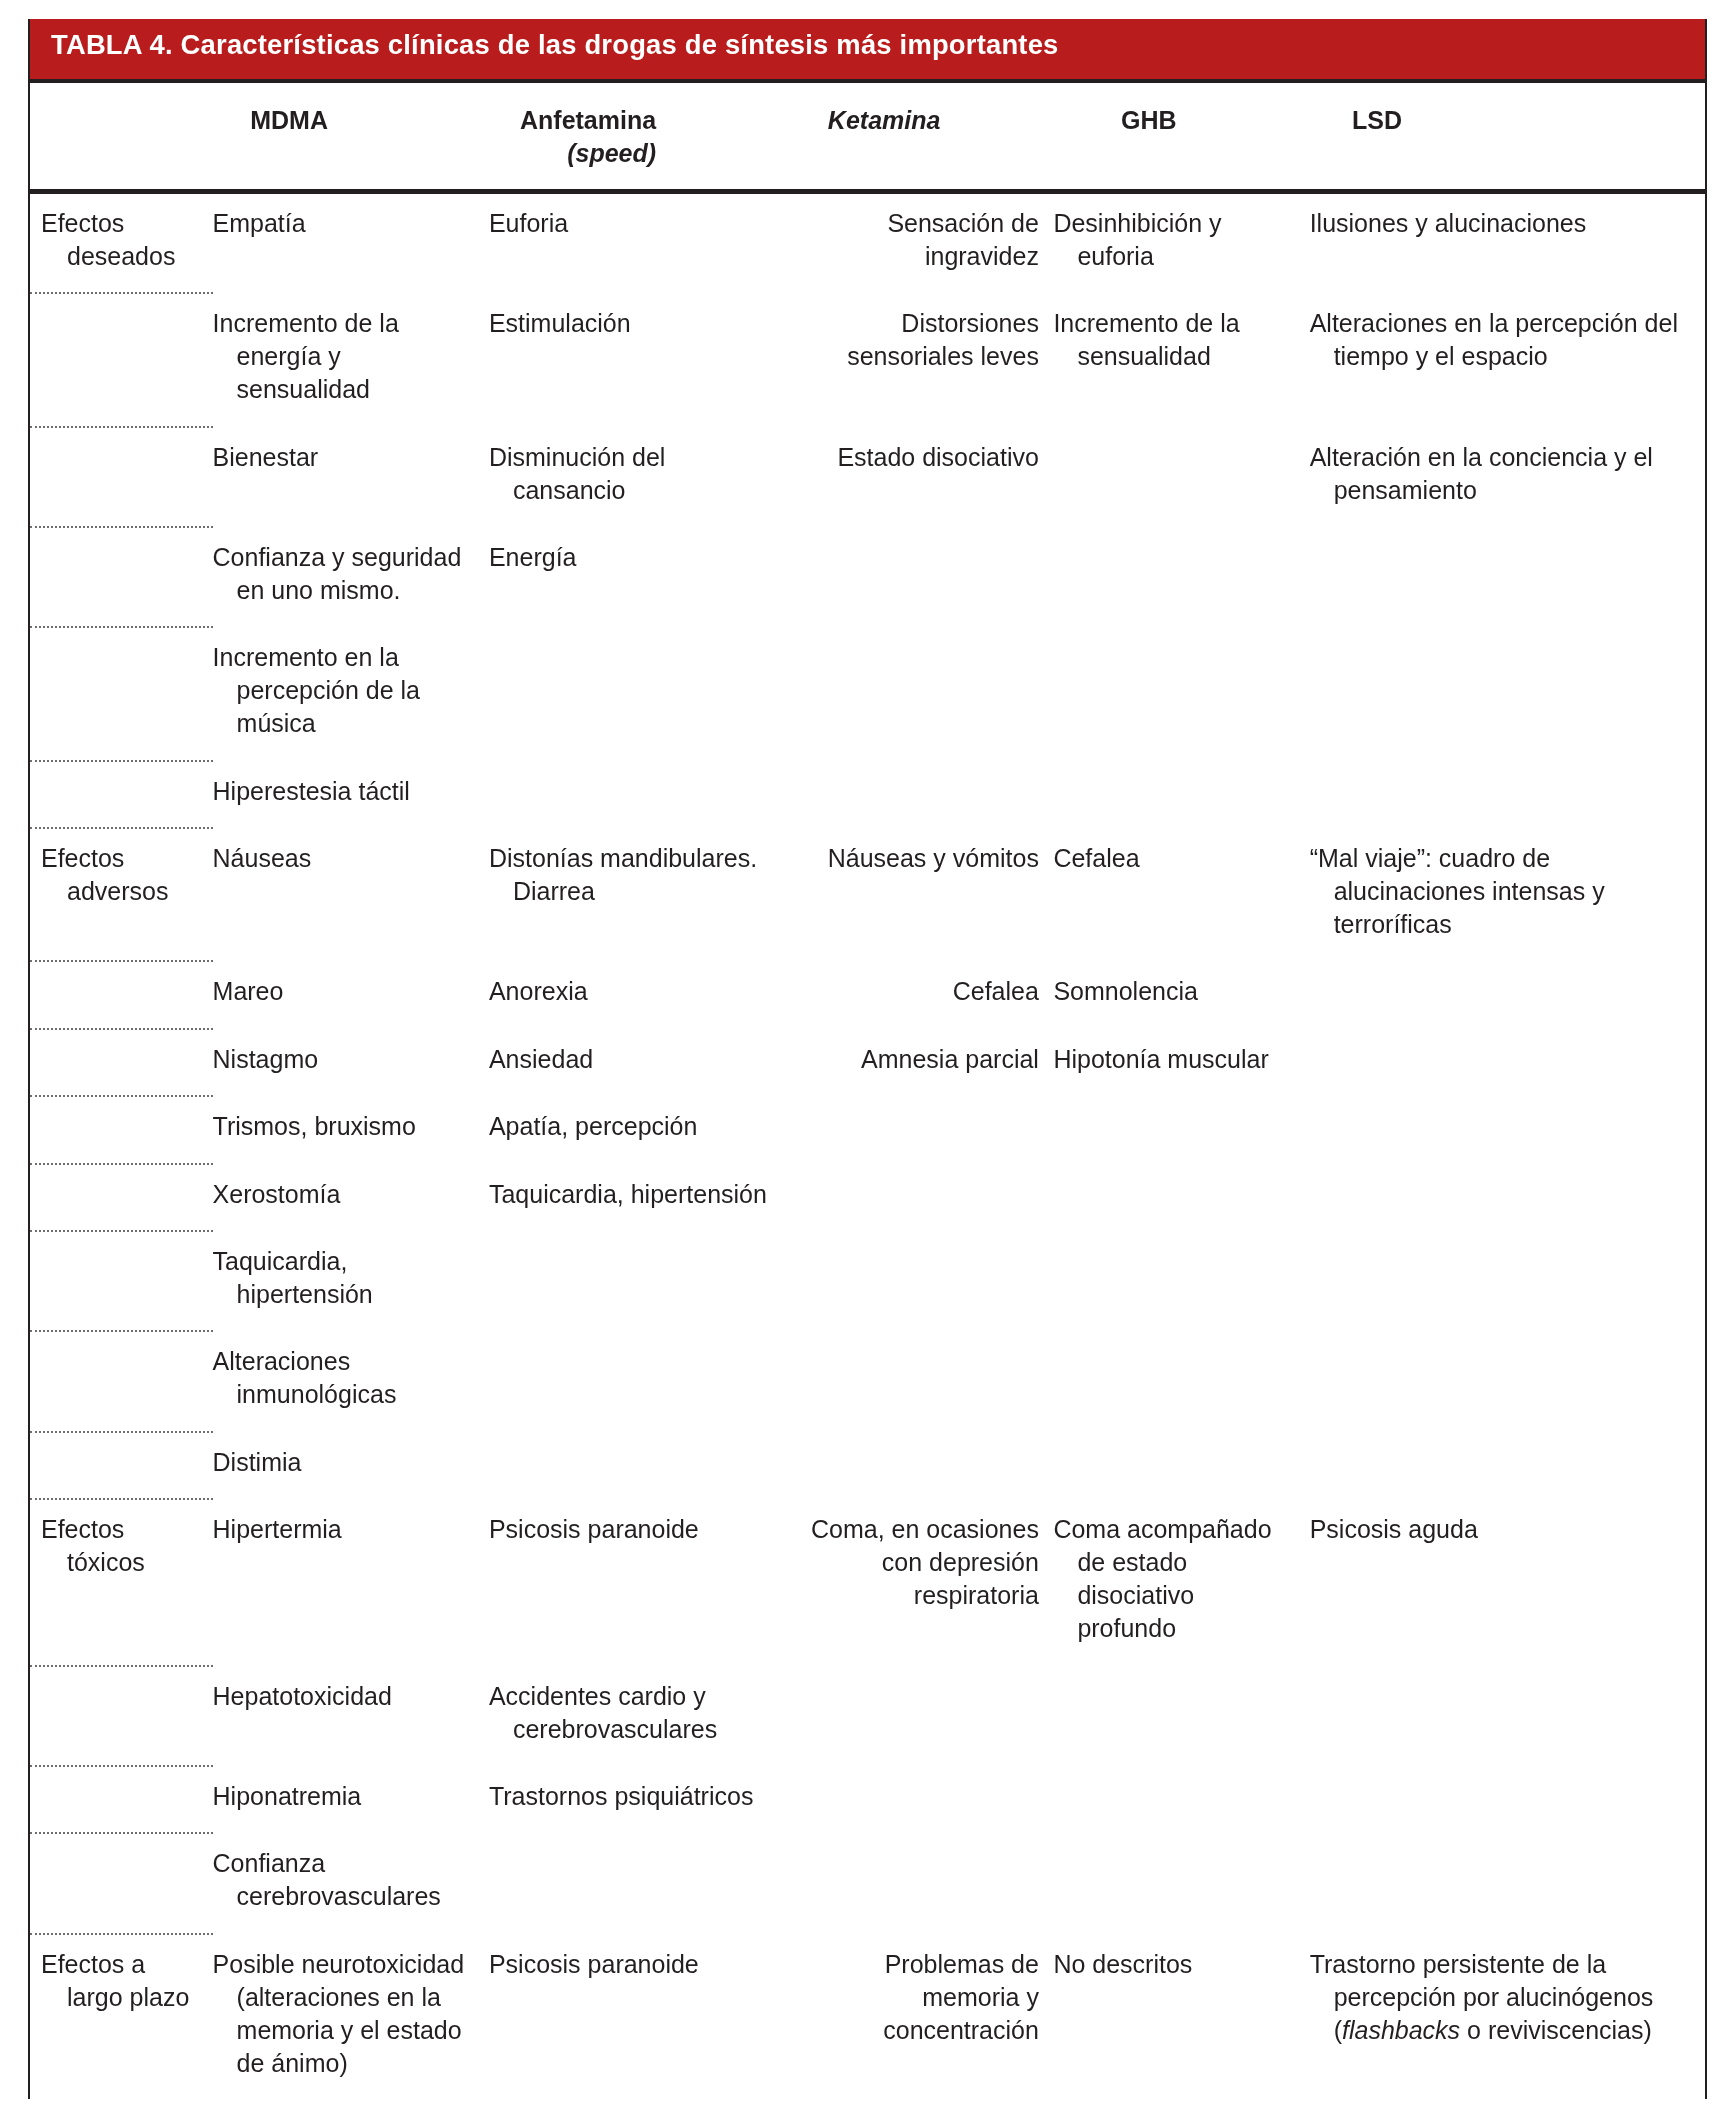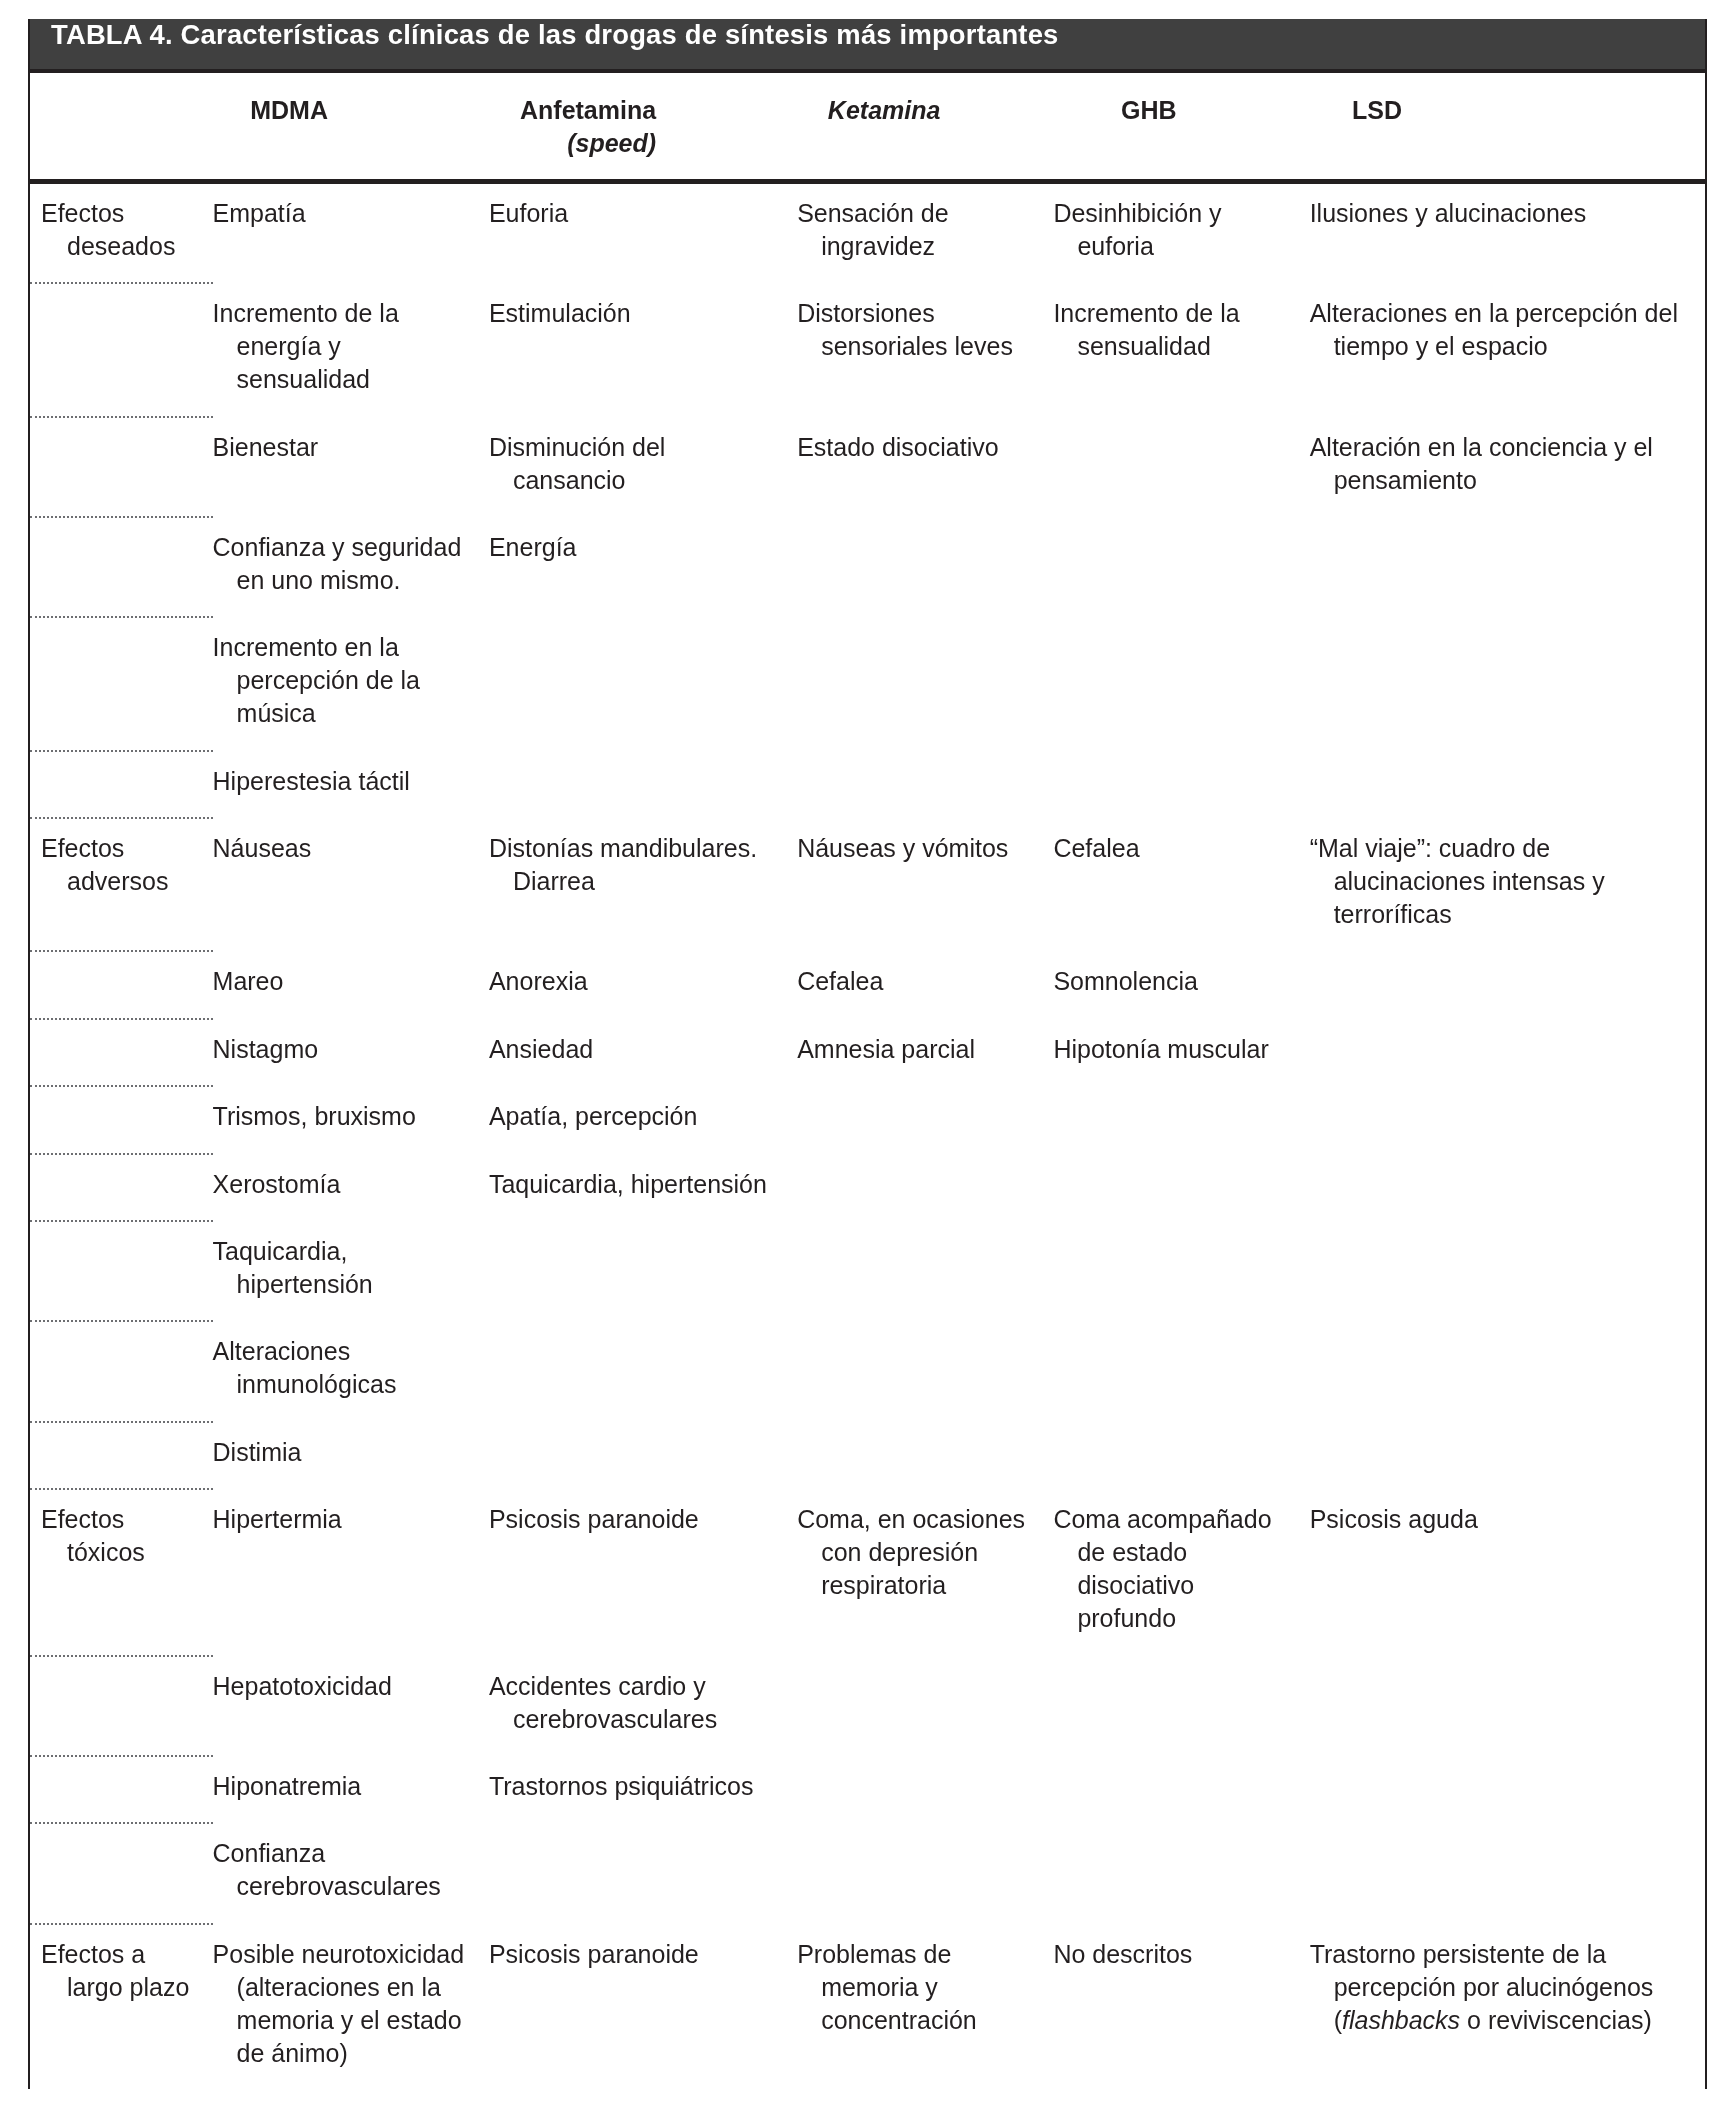--- a/index.html
+++ b/index.html
@@ -18,22 +18,22 @@
     position: relative;
     margin: 19.4px 28px 0 28px;
     width: 1679px;
     box-sizing: border-box;
     border-left: 2.4px solid #231f20;
     border-right: 2.4px solid #231f20;
   }
 
   
   .caption-band {
-    background: #404040;
-    padding: 1px 0 18px 21px;
+    background: #b91c1c;
+    padding: 11px 0 18px 21px;
     border-bottom: 4.8px solid #231f20;
   }
   .caption-text {
     color: #ffffff;
     font-size: 27.4px;
     font-weight: bold;
     letter-spacing: 0.2px;
     line-height: 1.1;
   }
 
@@ -57,21 +57,21 @@
     box-sizing: border-box;
     
     padding-left: 24px;
     text-indent: -24px;
   }
 
   
   .c-label { width: 10.9%; }
   .c-mdma  { width: 16.5%; margin-top: 42px; }
   .c-anfe  { width: 18.4%; }
-  .c-keta  { width: 15.3%; }
+  .c-keta  { width: 15.3%; text-align: right; }
   .c-ghb   { width: 15.3%; }
   .c-lsd   { width: 23.6%; }
 
   
   .cell.c-label {
     padding-left: 37px;
     text-indent: -26px;
   }
 
   

